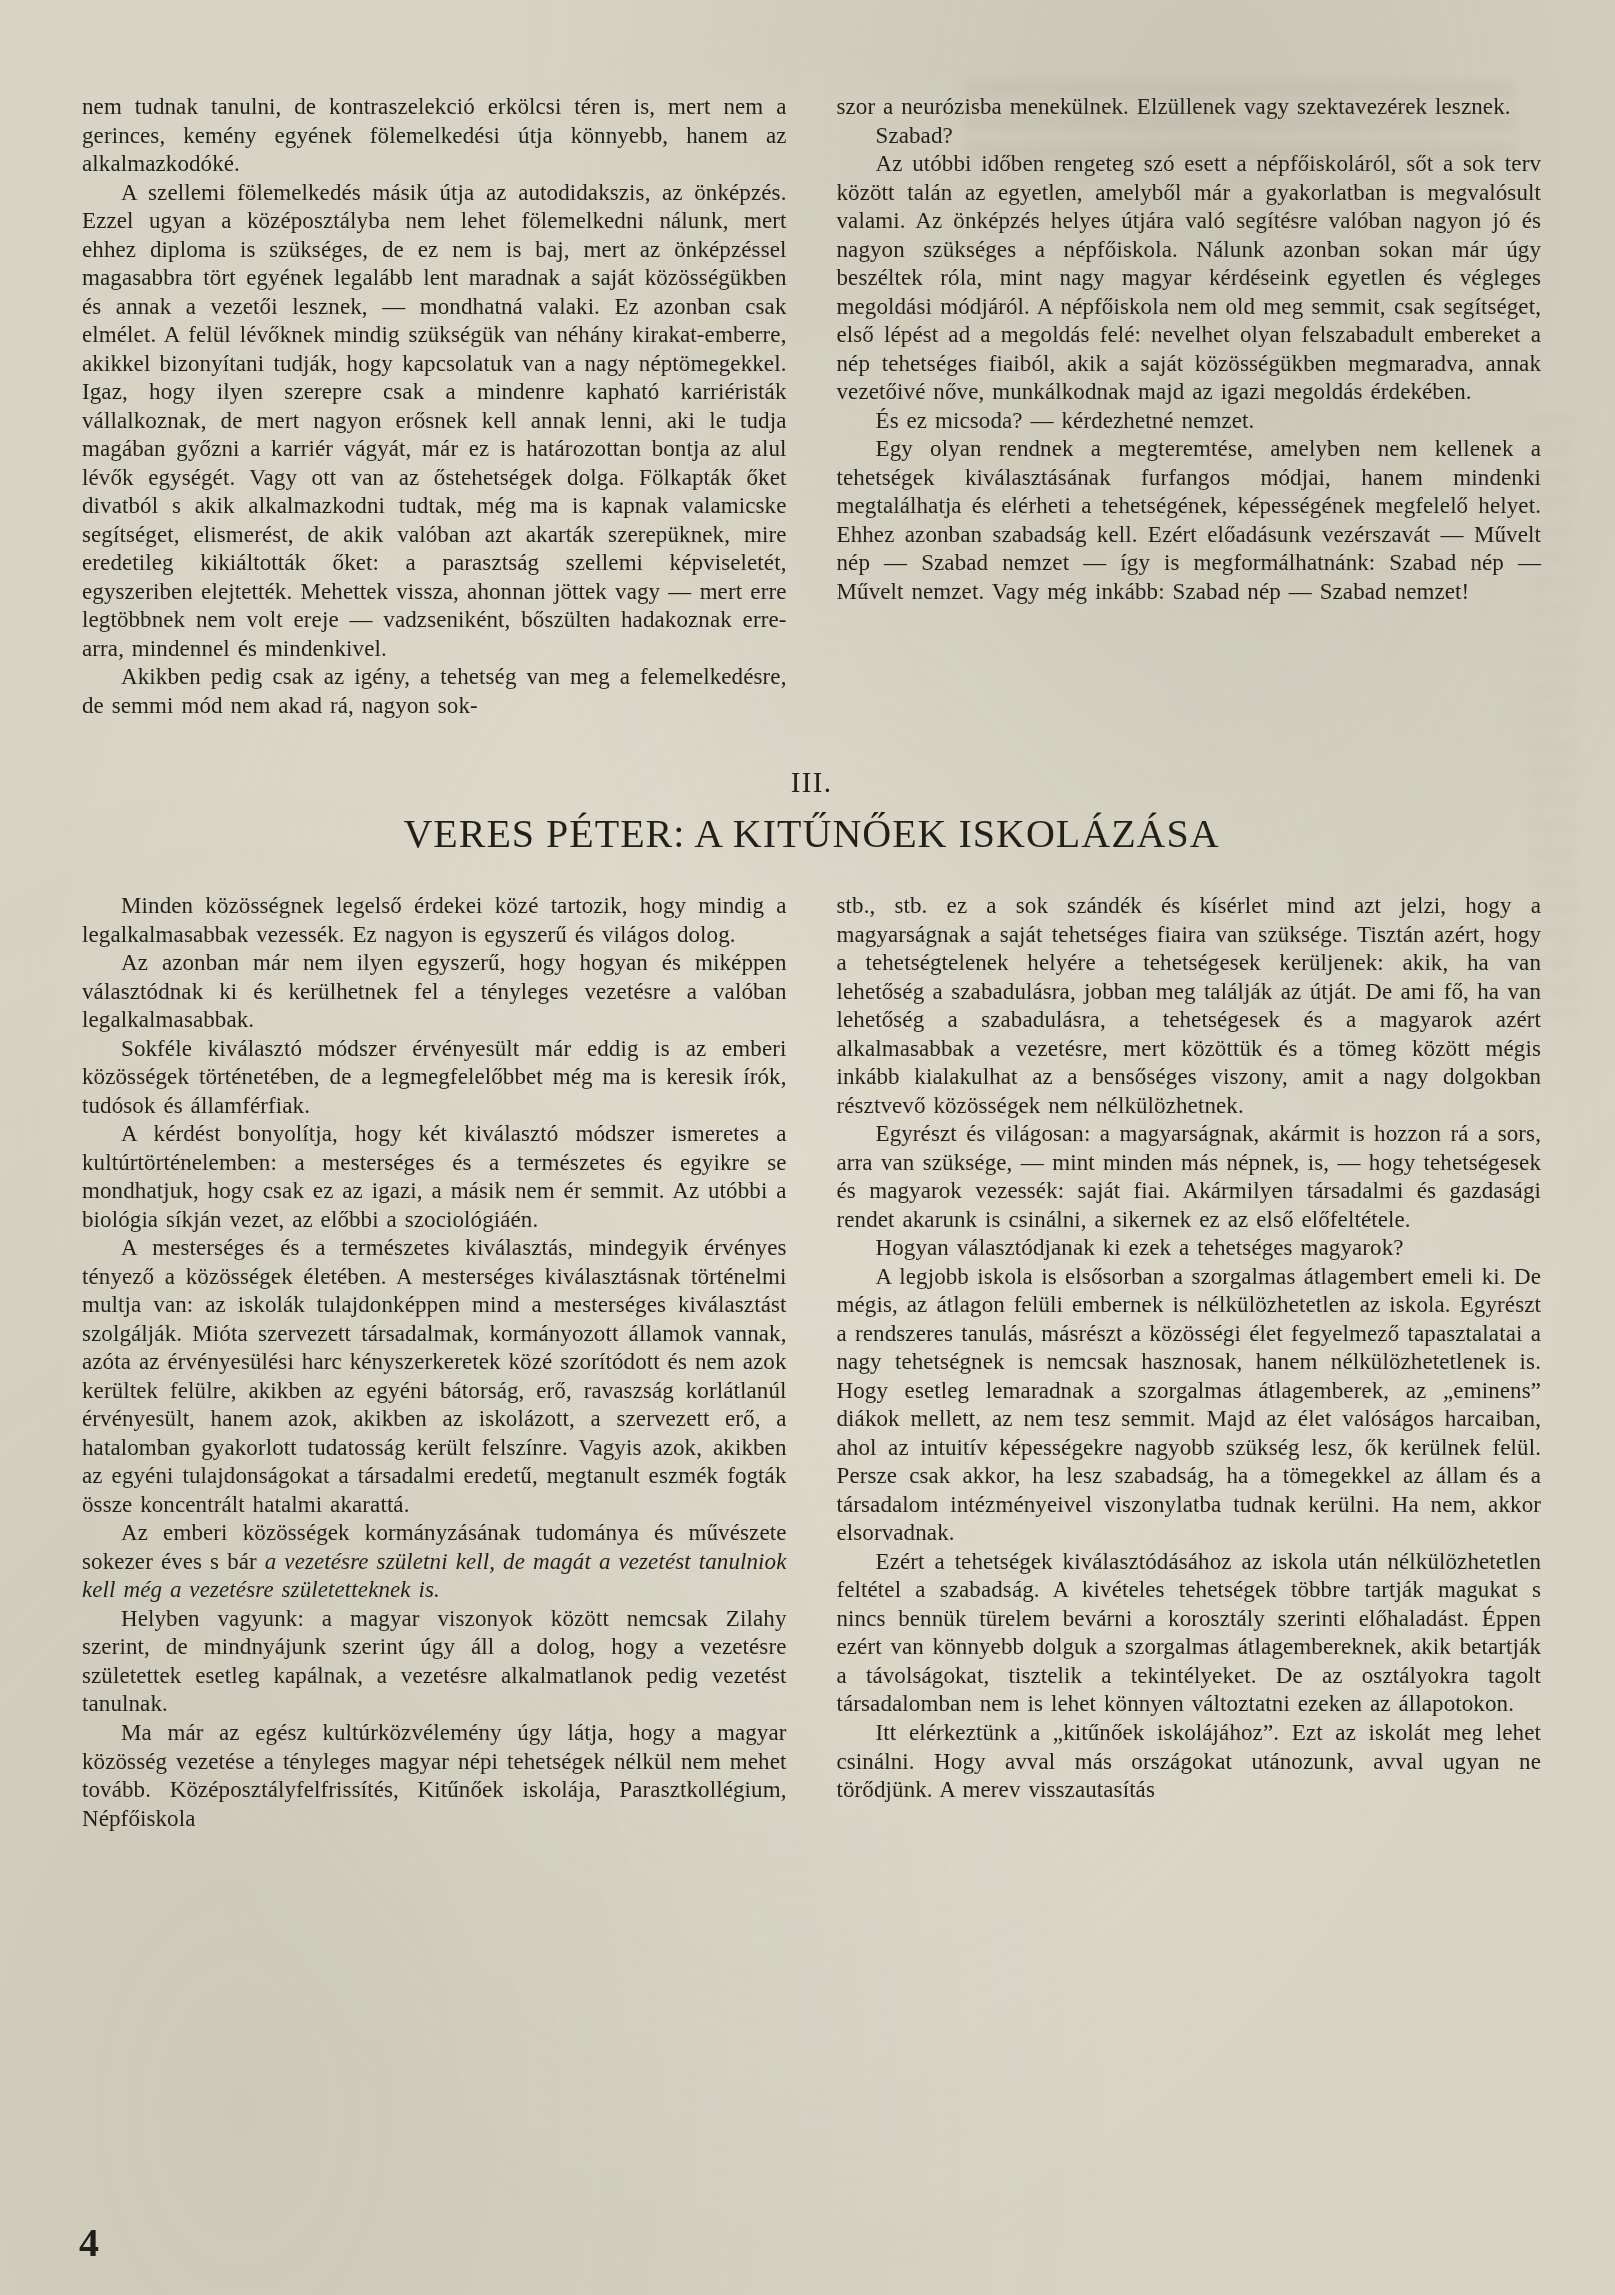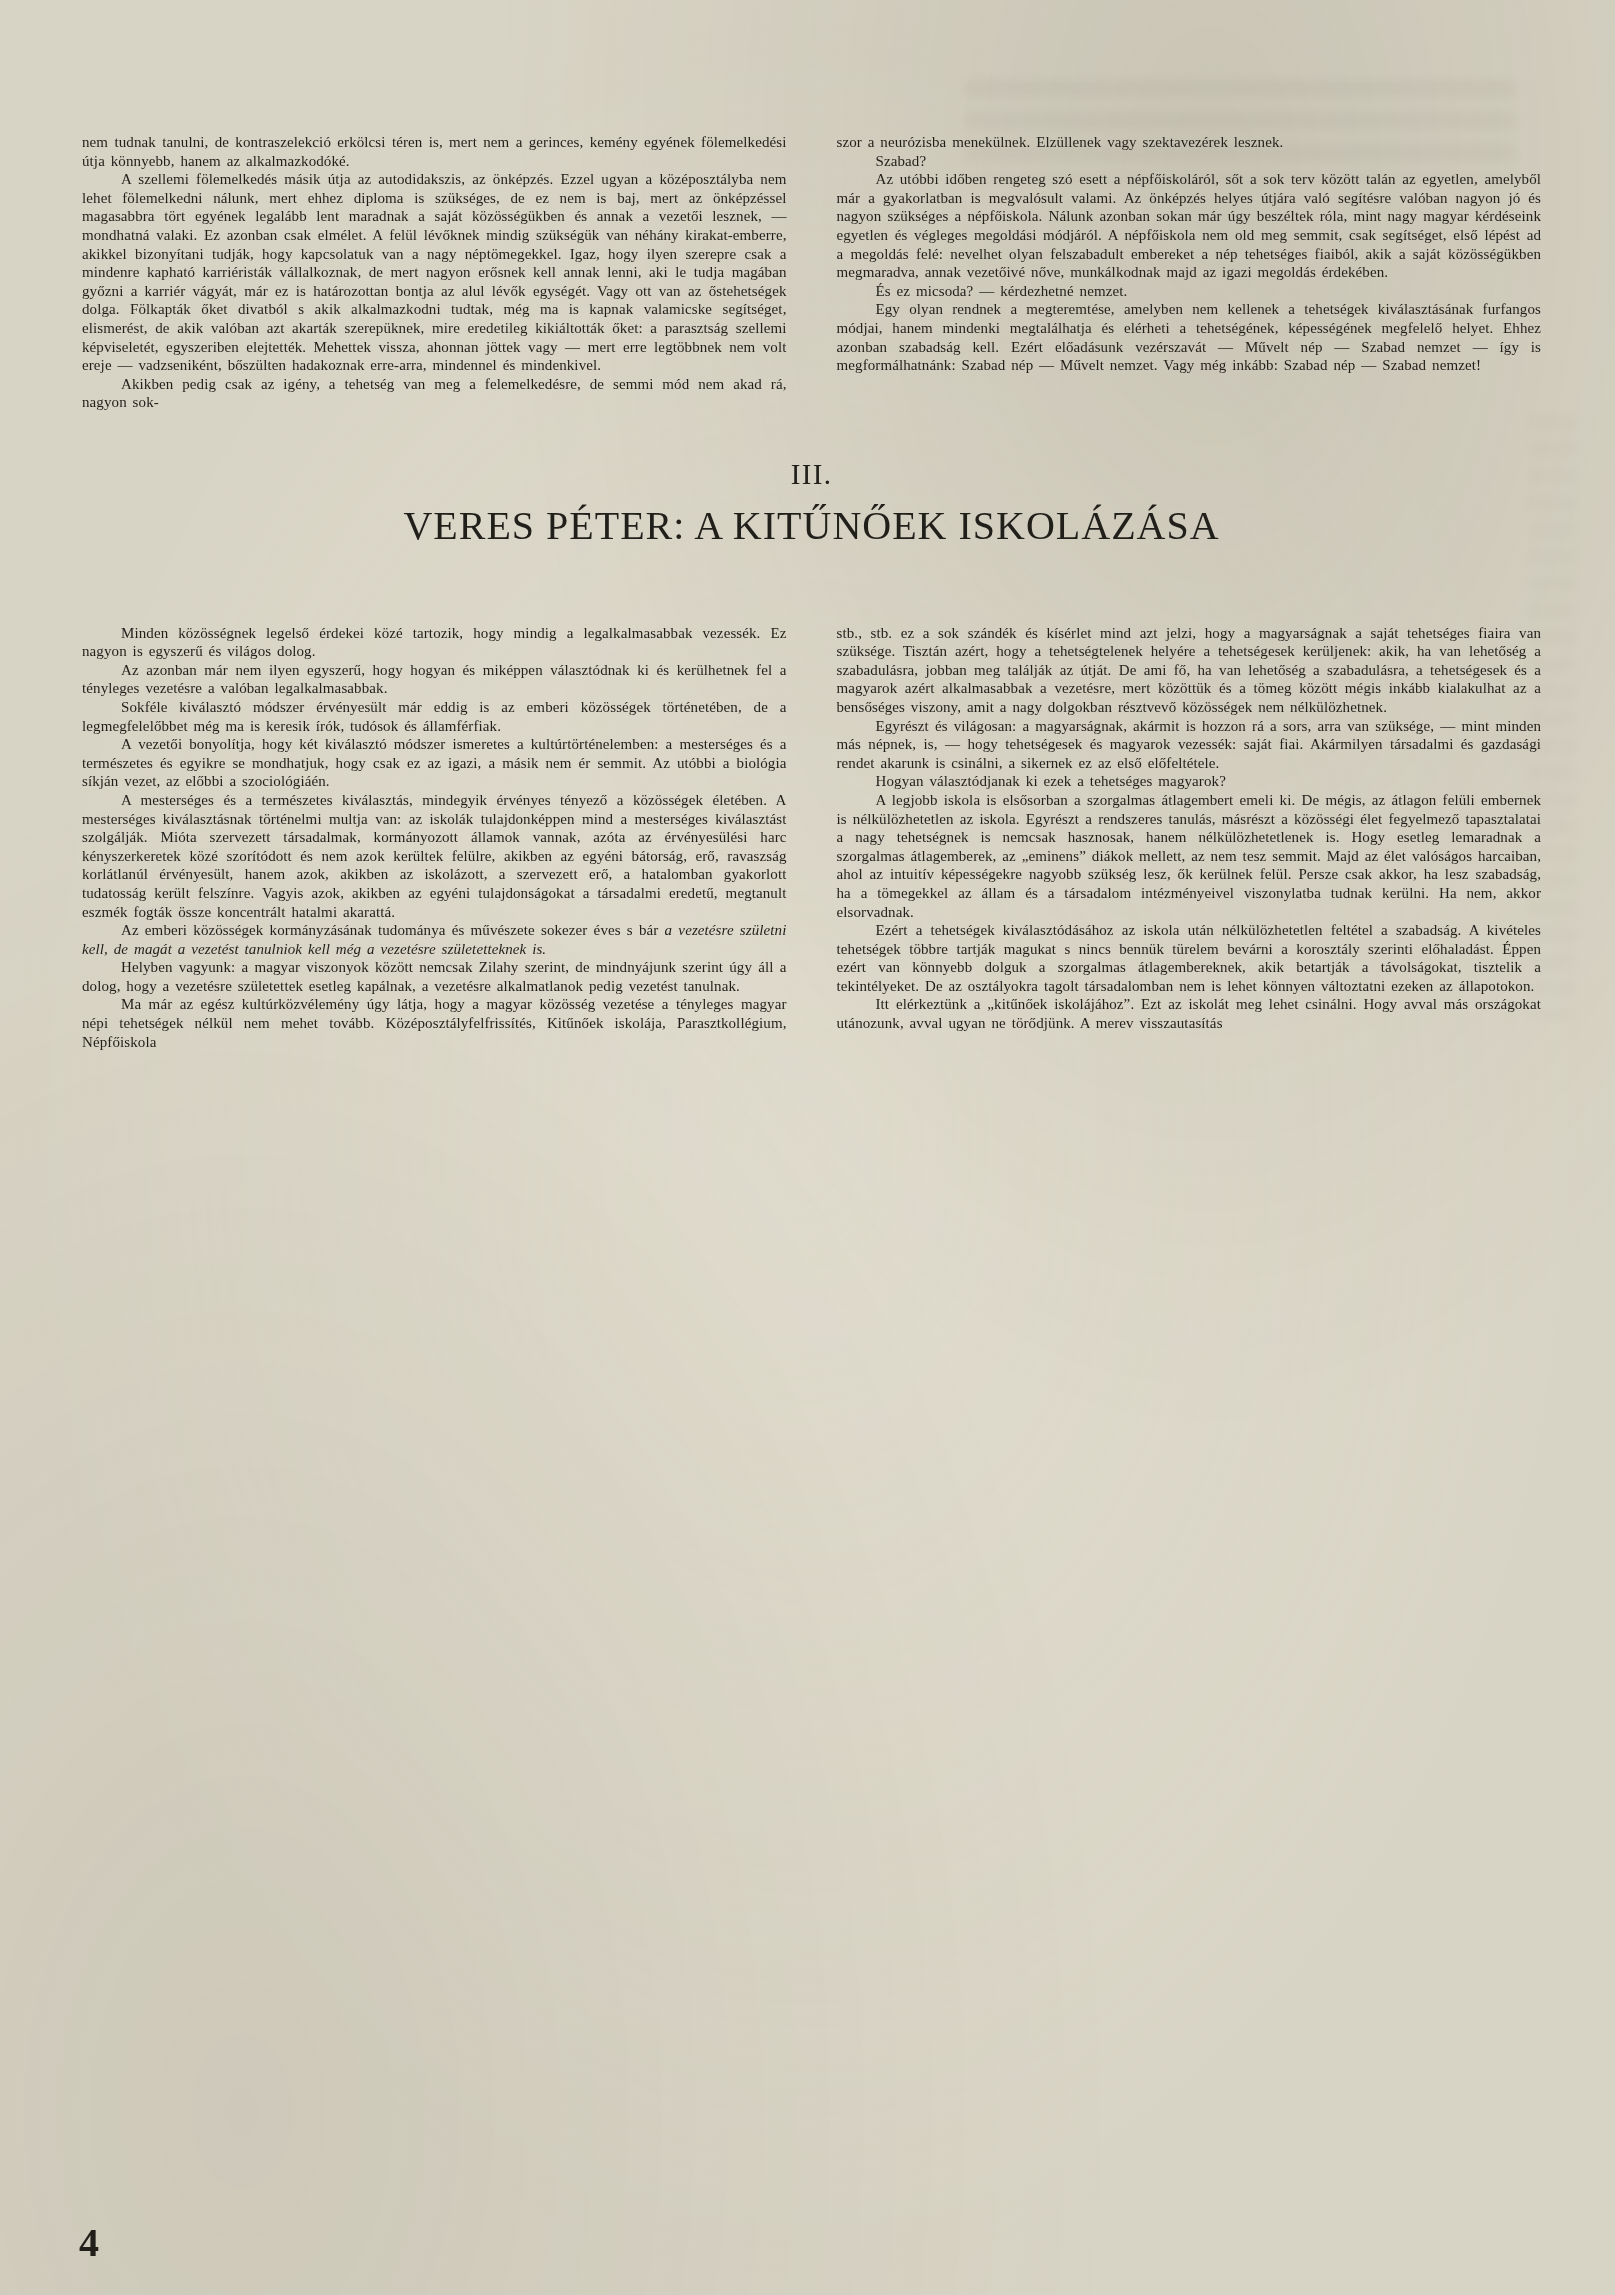--- a/index.html
+++ b/index.html
@@ -22,25 +22,24 @@
     padding: 93px 75px 0 82px;
     box-sizing: border-box;
   }
   .columns {
     display: flex;
     gap: 50px;
   }
   .col {
     flex: 1 1 0;
     text-align: justify;
-    font-size: 15px;
+    font-size: 23px;
     line-height: 1.24;
     word-spacing: 2px;
     letter-spacing: 0.1px;
-    margin-top: 40px;
   }
   .col p {
     margin: 0;
     text-indent: 39px;
   }
   .col p.no-indent { text-indent: 0; }
   .col p em { font-style: italic; }
 
   .section-heading {
     text-align: center;
@@ -120,21 +119,21 @@
   <div class="section-heading">
     <div class="section-numeral">III.</div>
     <h1 class="article-title">VERES PÉTER: A KITŰNŐEK ISKOLÁZÁSA</h1>
   </div>
 
   <div class="columns">
     <div class="col">
         <p>Minden közösségnek legelső érdekei közé tartozik, hogy mindig a legalkalmasabbak vezessék. Ez nagyon is egyszerű és világos dolog.</p>
         <p>Az azonban már nem ilyen egyszerű, hogy hogyan és miképpen választódnak ki és kerülhetnek fel a tényleges vezetésre a valóban legalkalmasabbak.</p>
         <p>Sokféle kiválasztó módszer érvényesült már eddig is az emberi közösségek történetében, de a legmegfelelőbbet még ma is keresik írók, tudósok és államférfiak.</p>
-        <p>A vezetői bonyolítja, hogy két kiválasztó módszer ismeretes a kultúrtörténelemben: a mesterséges és a természetes és egyikre se mondhatjuk, hogy csak ez az igazi, a másik nem ér semmit. Az utóbbi a biológia síkján vezet, az előbbi a szociológiáén.</p>
+        <p>A kérdést bonyolítja, hogy két kiválasztó módszer ismeretes a kultúrtörténelemben: a mesterséges és a természetes és egyikre se mondhatjuk, hogy csak ez az igazi, a másik nem ér semmit. Az utóbbi a biológia síkján vezet, az előbbi a szociológiáén.</p>
         <p>A mesterséges és a természetes kiválasztás, mindegyik érvényes tényező a közösségek életében. A mesterséges kiválasztásnak történelmi multja van: az iskolák tulajdonképpen mind a mesterséges kiválasztást szolgálják. Mióta szervezett társadalmak, kormányozott államok vannak, azóta az érvényesülési harc kényszerkeretek közé szorítódott és nem azok kerültek felülre, akikben az egyéni bátorság, erő, ravaszság korlátlanúl érvényesült, hanem azok, akikben az iskolázott, a szervezett erő, a hatalomban gyakorlott tudatosság került felszínre. Vagyis azok, akikben az egyéni tulajdonságokat a társadalmi eredetű, megtanult eszmék fogták össze koncentrált hatalmi akarattá.</p>
         <p><span>Az emberi közösségek kormányzásának tudománya és művészete sokezer éves s bár </span><em>a vezetésre születni kell, de magát a vezetést tanulniok kell még a vezetésre születetteknek is.</em></p>
         <p>Helyben vagyunk: a magyar viszonyok között nemcsak Zilahy szerint, de mindnyájunk szerint úgy áll a dolog, hogy a vezetésre születettek esetleg kapálnak, a vezetésre alkalmatlanok pedig vezetést tanulnak.</p>
         <p>Ma már az egész kultúrközvélemény úgy látja, hogy a magyar közösség vezetése a tényleges magyar népi tehetségek nélkül nem mehet tovább. Középosztályfelfrissítés, Kitűnőek iskolája, Parasztkollégium, Népfőiskola</p>
       </div>
     <div class="col">
         <p class="no-indent">stb., stb. ez a sok szándék és kísérlet mind azt jelzi, hogy a magyarságnak a saját tehetséges fiaira van szüksége. Tisztán azért, hogy a tehetségtelenek helyére a tehetségesek kerüljenek: akik, ha van lehetőség a szabadulásra, jobban meg találják az útját. De ami fő, ha van lehetőség a szabadulásra, a tehetségesek és a magyarok azért alkalmasabbak a vezetésre, mert közöttük és a tömeg között mégis inkább kialakulhat az a bensőséges viszony, amit a nagy dolgokban résztvevő közösségek nem nélkülözhetnek.</p>
         <p>Egyrészt és világosan: a magyarságnak, akármit is hozzon rá a sors, arra van szüksége, — mint minden más népnek, is, — hogy tehetségesek és magyarok vezessék: saját fiai. Akármilyen társadalmi és gazdasági rendet akarunk is csinálni, a sikernek ez az első előfeltétele.</p>
         <p>Hogyan választódjanak ki ezek a tehetséges magyarok?</p>
         <p>A legjobb iskola is elsősorban a szorgalmas átlagembert emeli ki. De mégis, az átlagon felüli embernek is nélkülözhetetlen az iskola. Egyrészt a rendszeres tanulás, másrészt a közösségi élet fegyelmező tapasztalatai a nagy tehetségnek is nemcsak hasznosak, hanem nélkülözhetetlenek is. Hogy esetleg lemaradnak a szorgalmas átlagemberek, az „eminens” diákok mellett, az nem tesz semmit. Majd az élet valóságos harcaiban, ahol az intuitív képességekre nagyobb szükség lesz, ők kerülnek felül. Persze csak akkor, ha lesz szabadság, ha a tömegekkel az állam és a társadalom intézményeivel viszonylatba tudnak kerülni. Ha nem, akkor elsorvadnak.</p>

